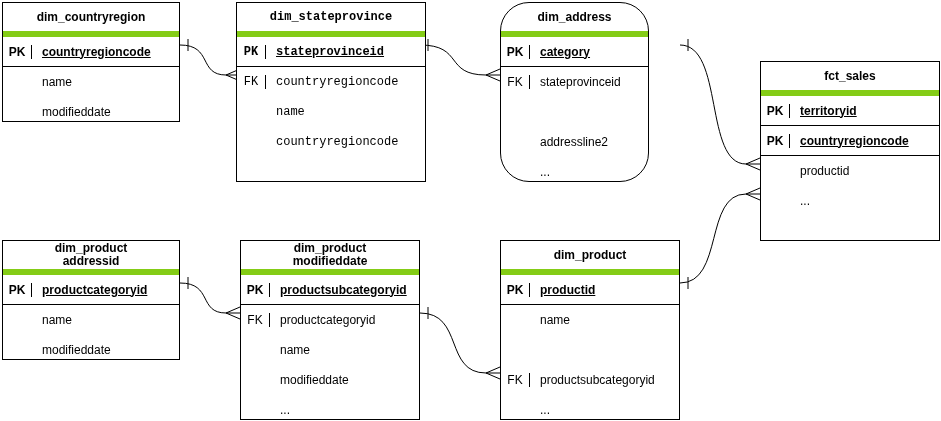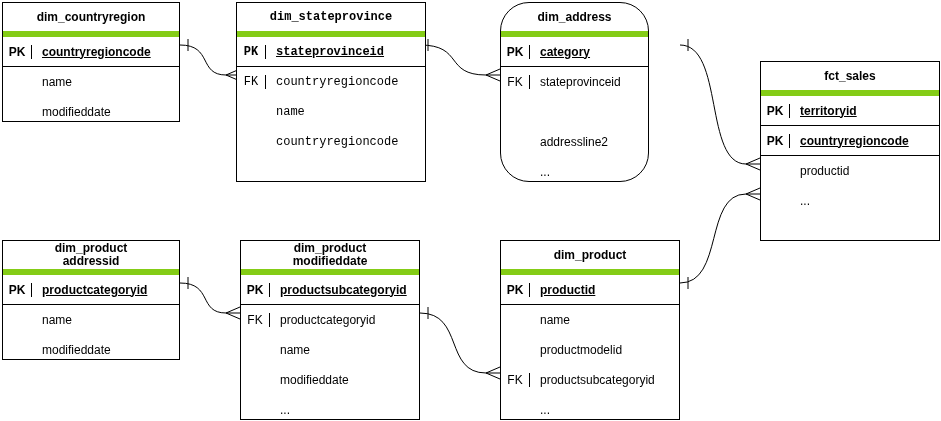--- a/index.html
+++ b/index.html
@@ -214,21 +214,20 @@
       <div class="trow pkrow">
         <div class="kcell pk">PK</div>
         <div class="ncell pk">productid</div>
       </div>
       <div class="trow">
         <div class="kcell"></div>
         <div class="ncell">name</div>
       </div>
       <div class="trow">
         <div class="kcell"></div>
-        <div class="ncell">productmodelid</div>
       </div>
       <div class="trow">
         <div class="kcell">FK</div>
         <div class="ncell">productsubcategoryid</div>
       </div>
       <div class="trow">
         <div class="kcell"></div>
         <div class="ncell">...</div>
       </div>
     </div>

